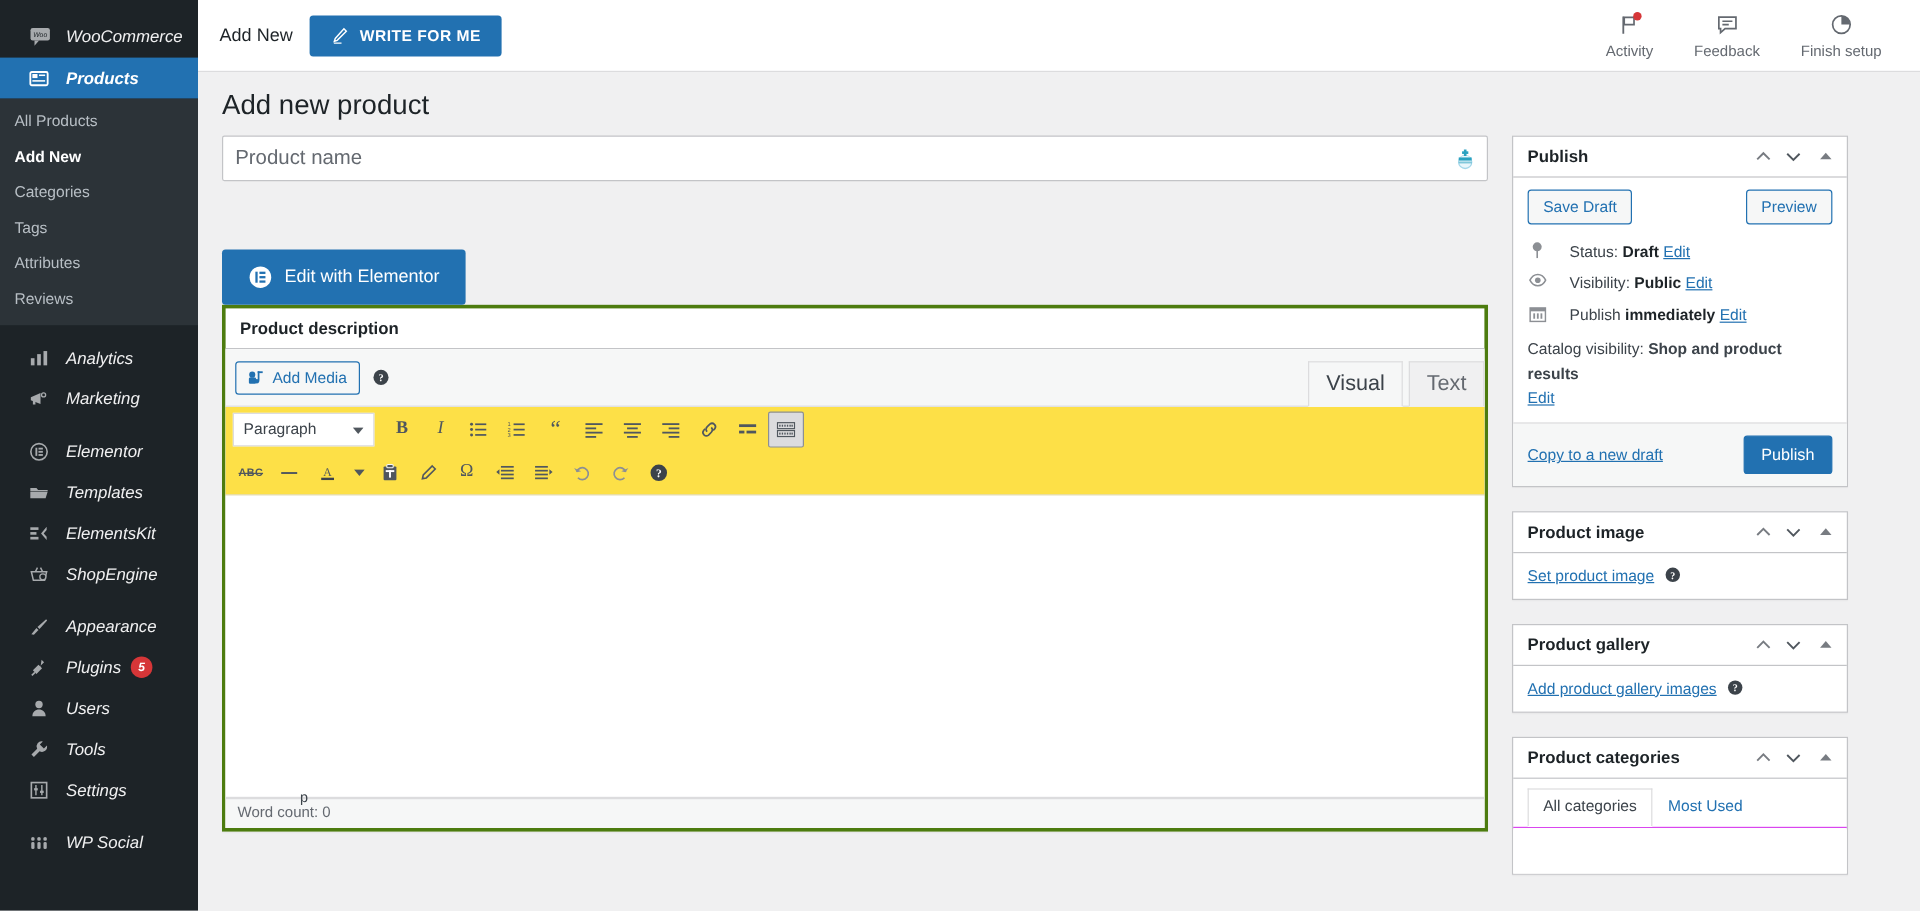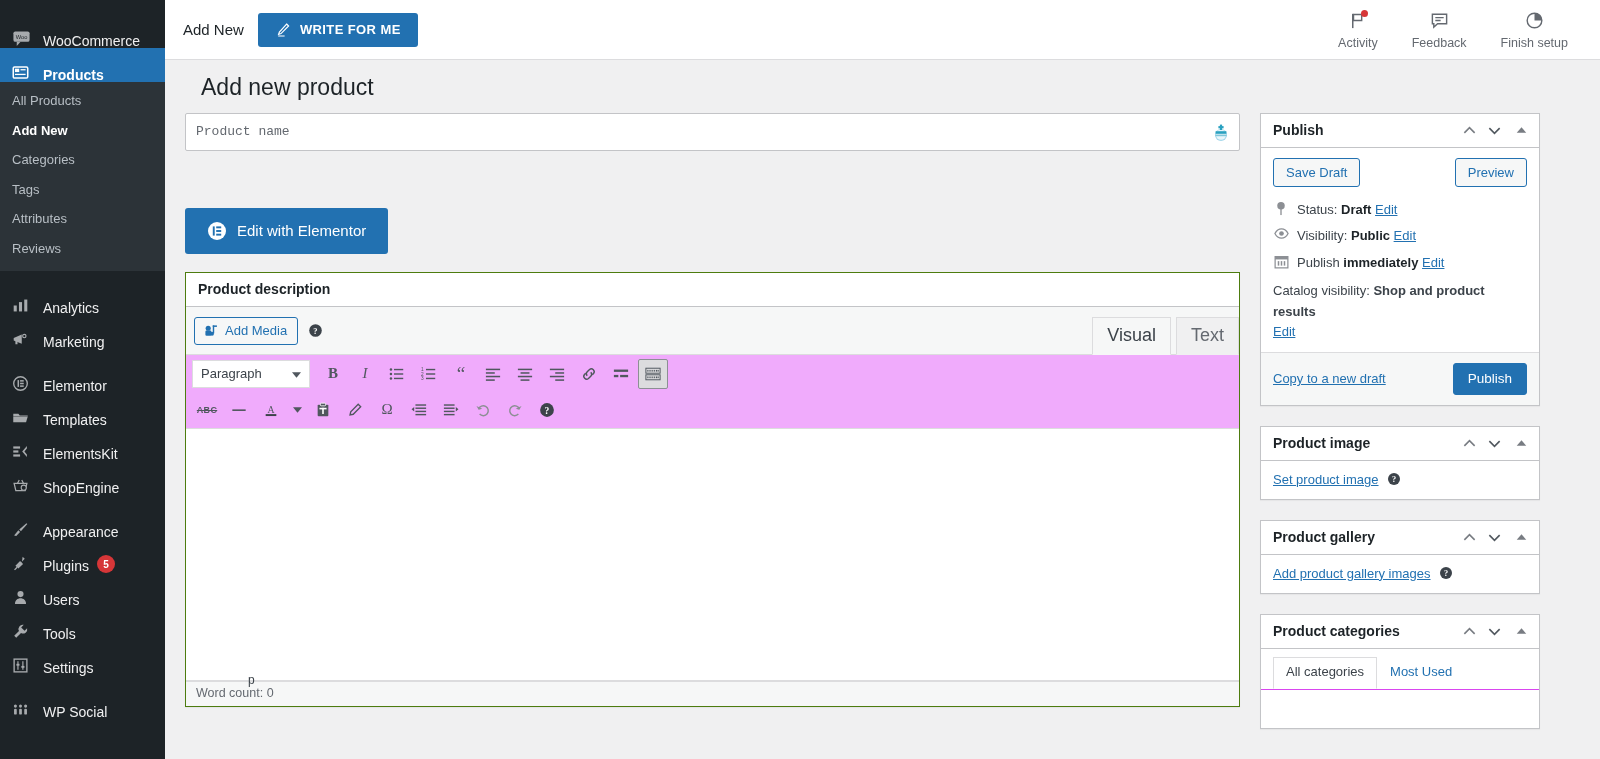--- a/index.html
+++ b/index.html
@@ -17,27 +17,28 @@
   #adminmenu {
     width: 165px;
     min-width: 165px;
     height: 759px;
     background: #1d2327;
     color: #f0f0f1;
     position: relative;
     overflow: hidden;
   }
   .menu-top {
-    display: flex; align-items: flex-end;
+    display: flex; align-items: center;
     height: 34px;
-    padding: 0 0 0 12px;
+    padding: 0 0 0 24px;
     color: #f0f0f1;
     font-size: 14px;
     position: relative;
     cursor: pointer;
+    font-style: italic;
   }
   .menu-top.woo { height: 36px; margin-top: 12px; }
   .menu-top .mi {
     width: 24px; min-width: 24px; height: 20px;
     display: flex; align-items: center; justify-content: flex-start;
     color: #a7aaad;
     margin-right: 7px;
   }
   .menu-top .mlabel { line-height: 1; }
   .menu-top.current {
@@ -144,21 +145,20 @@
     height: 699px;
     overflow: hidden;
     position: relative;
   }
   .page-title {
     font-size: 23px;
     font-weight: 400;
     color: #1d2327;
     padding: 13px 0 10px 0;
     line-height: 1.3;
-    margin-left: 16px;
   }
   .layout {
     display: flex;
     gap: 20px;
     align-items: flex-start;
   }
   .col-main { width: 1055px; }
   .col-side { width: 280px; }
 
   
@@ -168,26 +168,26 @@
     border: 1px solid #c3c4c7;
     border-radius: 2px;
     height: 38px;
     display: flex;
     align-items: center;
   }
   .titlewrap input {
     flex: 1;
     border: none;
     outline: none;
-    font-size: 13px;
+    font-size: 17px;
     color: #2c3338;
     padding: 0 34px 0 10px;
     height: 36px;
     background: transparent;
-    font-family: Liberation Mono, monospace;
+    font-family: Liberation Sans, sans-serif;
   }
   .titlewrap input::placeholder { color: #646970; opacity: 1; }
   .title-badge {
     position: absolute;
     right: 8px; top: 50%; margin-top: -10px;
     width: 20px; height: 20px;
   }
 
   
   .elementor-btn {
@@ -203,23 +203,22 @@
     height: 46px;
     padding: 0 22px;
     font-size: 15px;
     cursor: pointer;
     font-family: inherit;
   }
 
   
   .postbox {
     background: #fff;
-    border: 1px solid #4d7c0f;
+    border: 3px solid #4d7c0f;
     box-shadow: 0 1px 1px rgba(0,0,0,.04);
-    margin-top: 18px;
   }
   .postbox-header {
     display: flex;
     align-items: center;
     border-bottom: 1px solid #c3c4c7;
     padding: 0 12px;
     height: 34px;
   }
   .postbox-header h2 {
     font-size: 14px;
@@ -278,21 +277,21 @@
     margin-left: 5px;
     cursor: pointer;
     line-height: 1.4;
   }
   .ed-tab.active {
     background: #f6f7f7;
     color: #3c434a;
     border-bottom-color: #f6f7f7;
   }
   .mce-toolbar {
-    background: #f0abfc;
+    background: #fde047;
     border-bottom: 1px solid #dcdcde;
     padding: 4px 6px 3px 6px;
     display: flex;
     flex-wrap: wrap;
     align-items: center;
     gap: 2px;
   }
   .mce-row { display: flex; align-items: center; gap: 2px; width: 100%; }
   .mce-btn {
     width: 30px; height: 30px;
@@ -345,21 +344,21 @@
     color: #2271b1;
     border-radius: 3px;
     height: 29px;
     padding: 0 12px;
     font-size: 13px;
     cursor: pointer;
     font-family: Liberation Sans, sans-serif;
     white-space: nowrap;
   }
   .misc-row {
-    display: flex; align-items: flex-start; gap: 8px;
+    display: flex; align-items: flex-start; gap: 19px;
     padding: 7px 12px 0 12px;
     font-size: 13px;
     color: #3c434a;
     line-height: 1.5;
   }
   .misc-row .mico { width: 16px; min-width: 16px; display:flex; justify-content:center; color: #8c8f94; padding-top: 1px; }
   .misc-row b { font-weight: 700; color: #1d2327; }
   a.wlink { color: #2271b1; text-decoration: underline; cursor: pointer; }
   .catalog-row {
     padding: 9px 12px 10px 12px;

